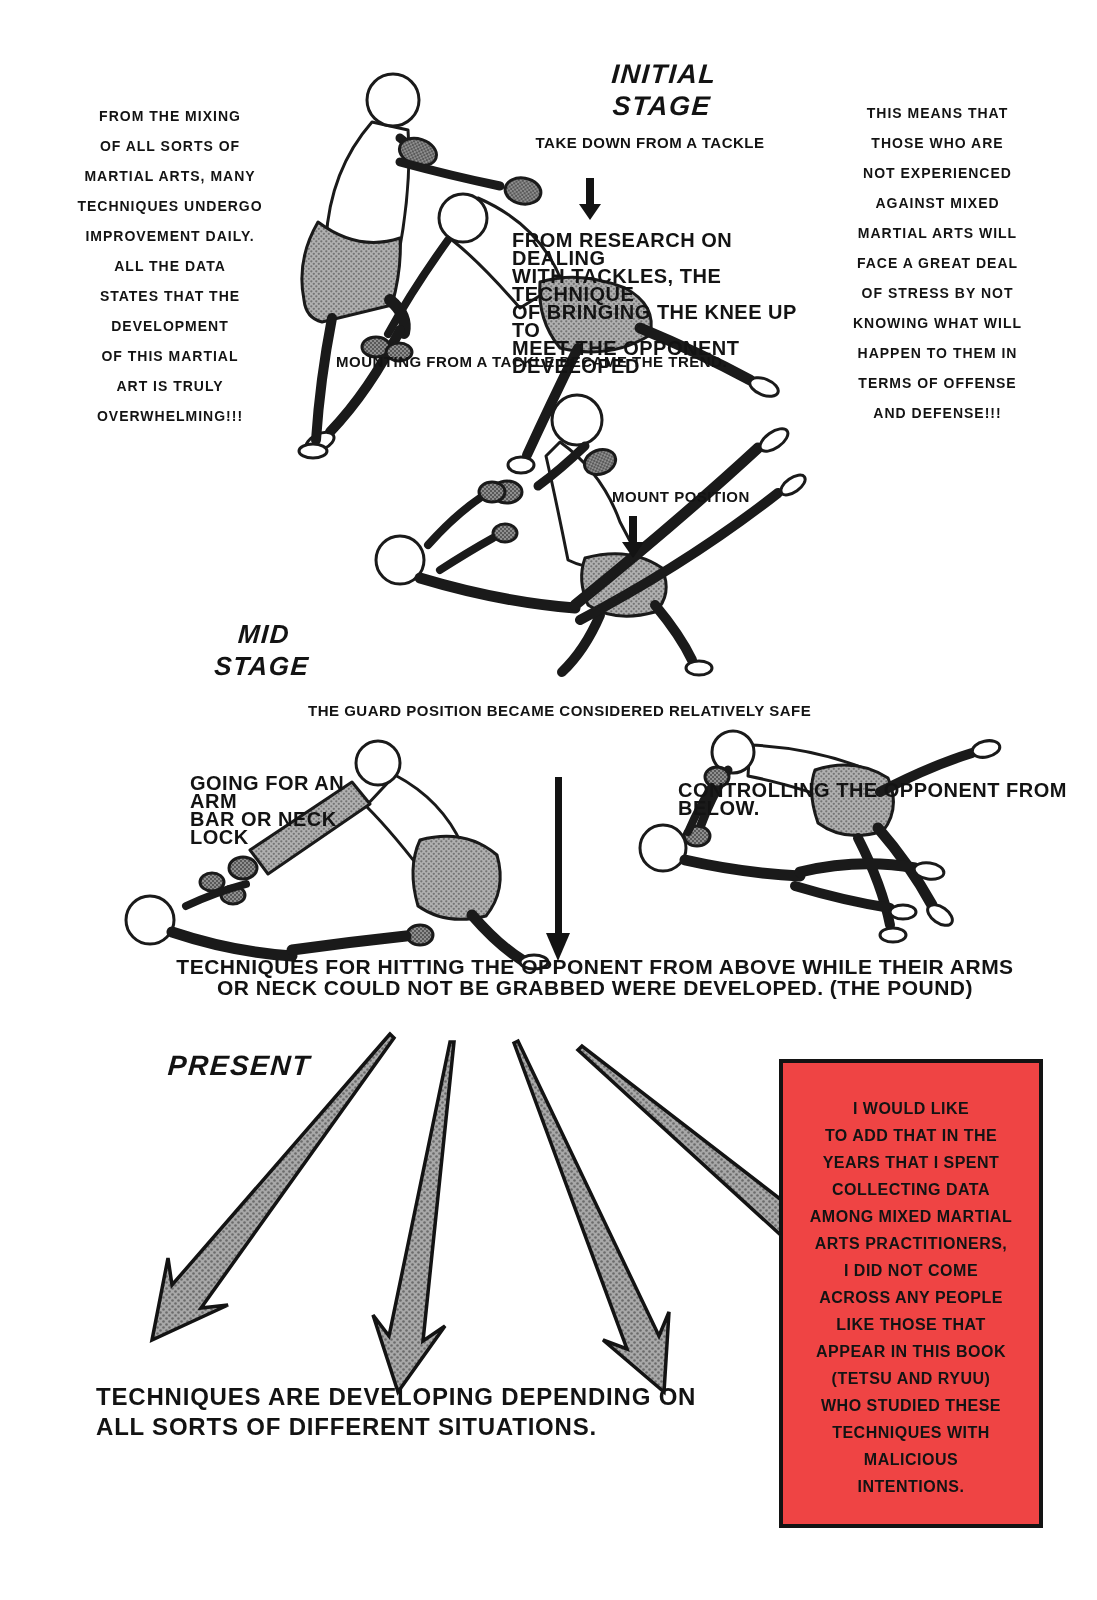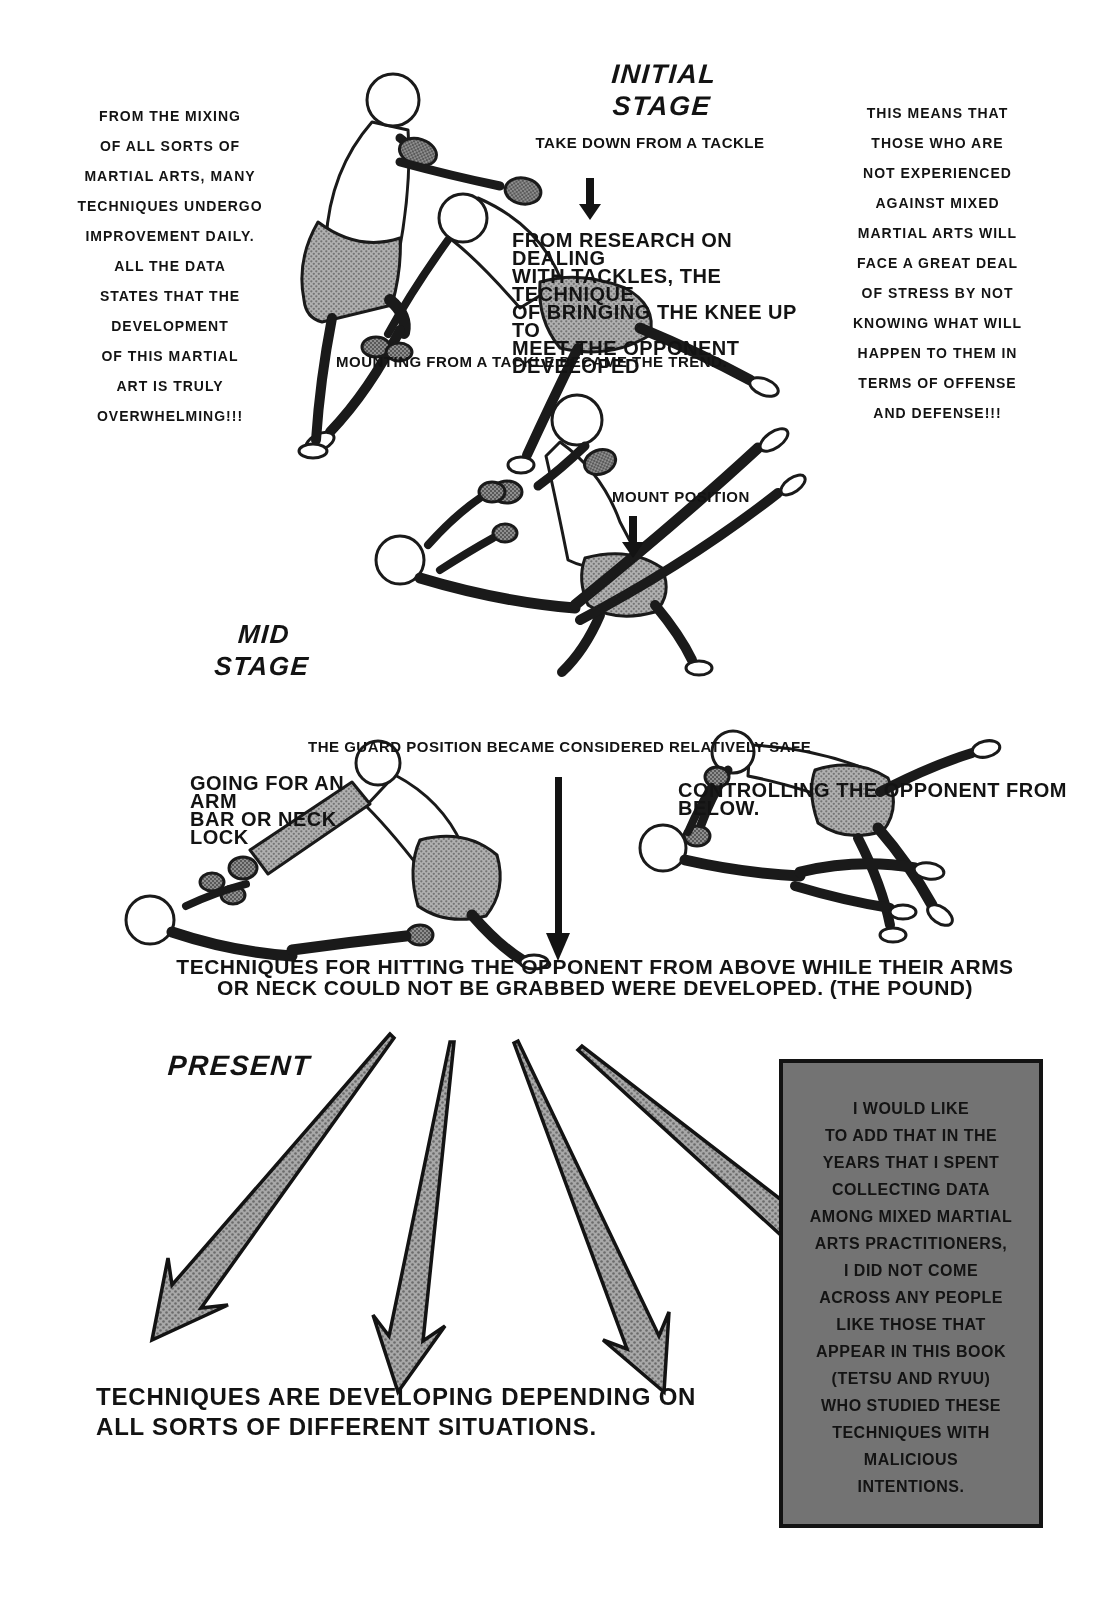--- a/index.html
+++ b/index.html
@@ -17,21 +17,21 @@
   .center{text-align:center;}
   .title{
     font-style:italic;font-weight:900;letter-spacing:1.5px;
     font-size:27px;line-height:32px;transform:skewX(-4deg);
   }
   .para{font-size:14px;line-height:30px;letter-spacing:1px;}
   .small{font-size:20px;line-height:18px;}
   .big{font-size:24px;line-height:30px;letter-spacing:.8px;}
   .notebox{
     position:absolute;z-index:4;left:779px;top:1059px;width:256px;height:461px;
-    border:4px solid #131313;background:#737373;box-sizing:content-box;
+    border:4px solid #131313;background:#ef4444;box-sizing:content-box;
   }
   .notebox .inner{
     position:absolute;left:0;top:32px;width:100%;
     font-weight:bold;font-size:16px;line-height:27px;letter-spacing:.5px;
     text-align:center;white-space:pre-line;
   }
 </style>
 </head>
 <body>
 
@@ -205,21 +205,21 @@
 AND DEFENSE!!!</div>
 
   <div class="txt" style="left:336px;top:352px;width:460px;">MOUNTING FROM A TACKLE BECAME THE TREND.</div>
 
   <div class="txt" style="left:612px;top:487px;width:180px;">MOUNT POSITION</div>
 
 
   <div class="txt title center" style="left:193px;top:618px;width:140px;font-size:26px;">MID
 STAGE</div>
 
-  <div class="txt" style="left:308px;top:701px;width:570px;margin-top:36px;">THE GUARD POSITION BECAME CONSIDERED RELATIVELY SAFE</div>
+  <div class="txt" style="left:308px;top:701px;width:570px;">THE GUARD POSITION BECAME CONSIDERED RELATIVELY SAFE</div>
 
   <div class="txt small" style="left:190px;top:774px;width:200px;">GOING FOR AN ARM
 BAR OR NECK LOCK</div>
 
   <div class="txt small" style="left:678px;top:781px;width:400px;">CONTROLLING THE OPPONENT FROM BELOW.</div>
 
   <div class="txt center" style="left:130px;top:956px;width:930px;font-size:21px;line-height:21px;">TECHNIQUES FOR HITTING THE OPPONENT FROM ABOVE WHILE THEIR ARMS
 OR NECK COULD NOT BE GRABBED WERE DEVELOPED. (THE POUND)</div>
 
   <div class="txt title" style="left:168px;top:1050px;width:200px;font-size:28px;">PRESENT</div>

